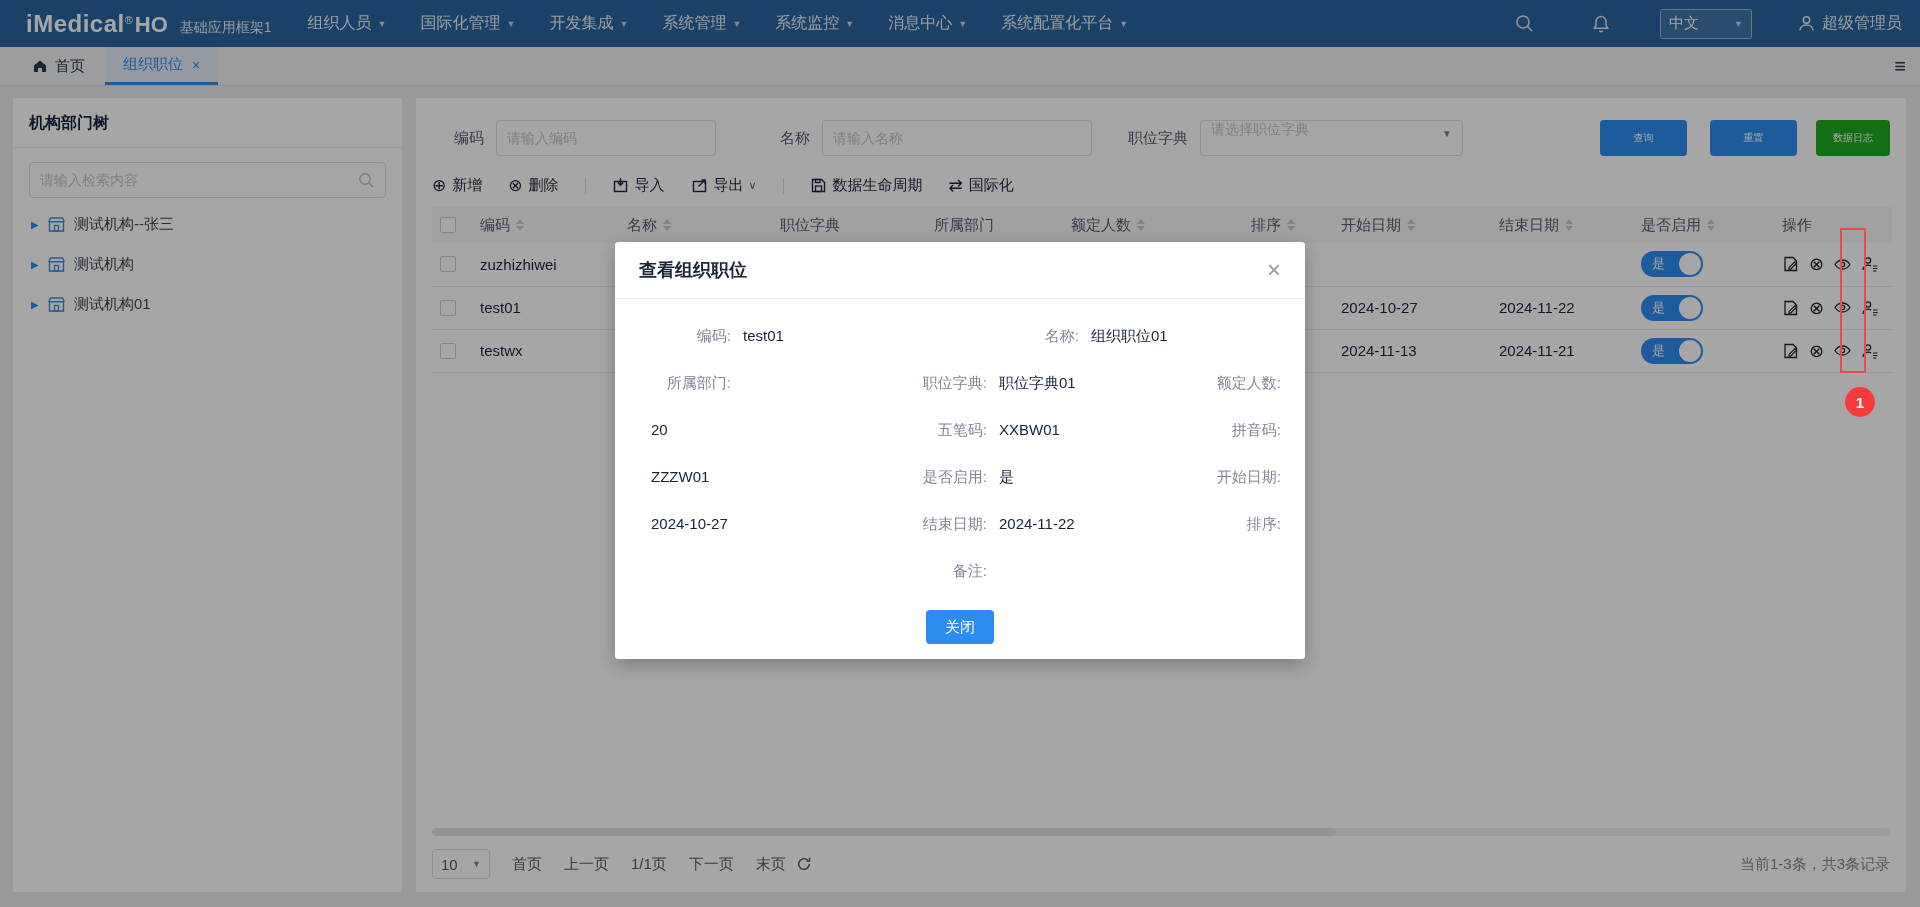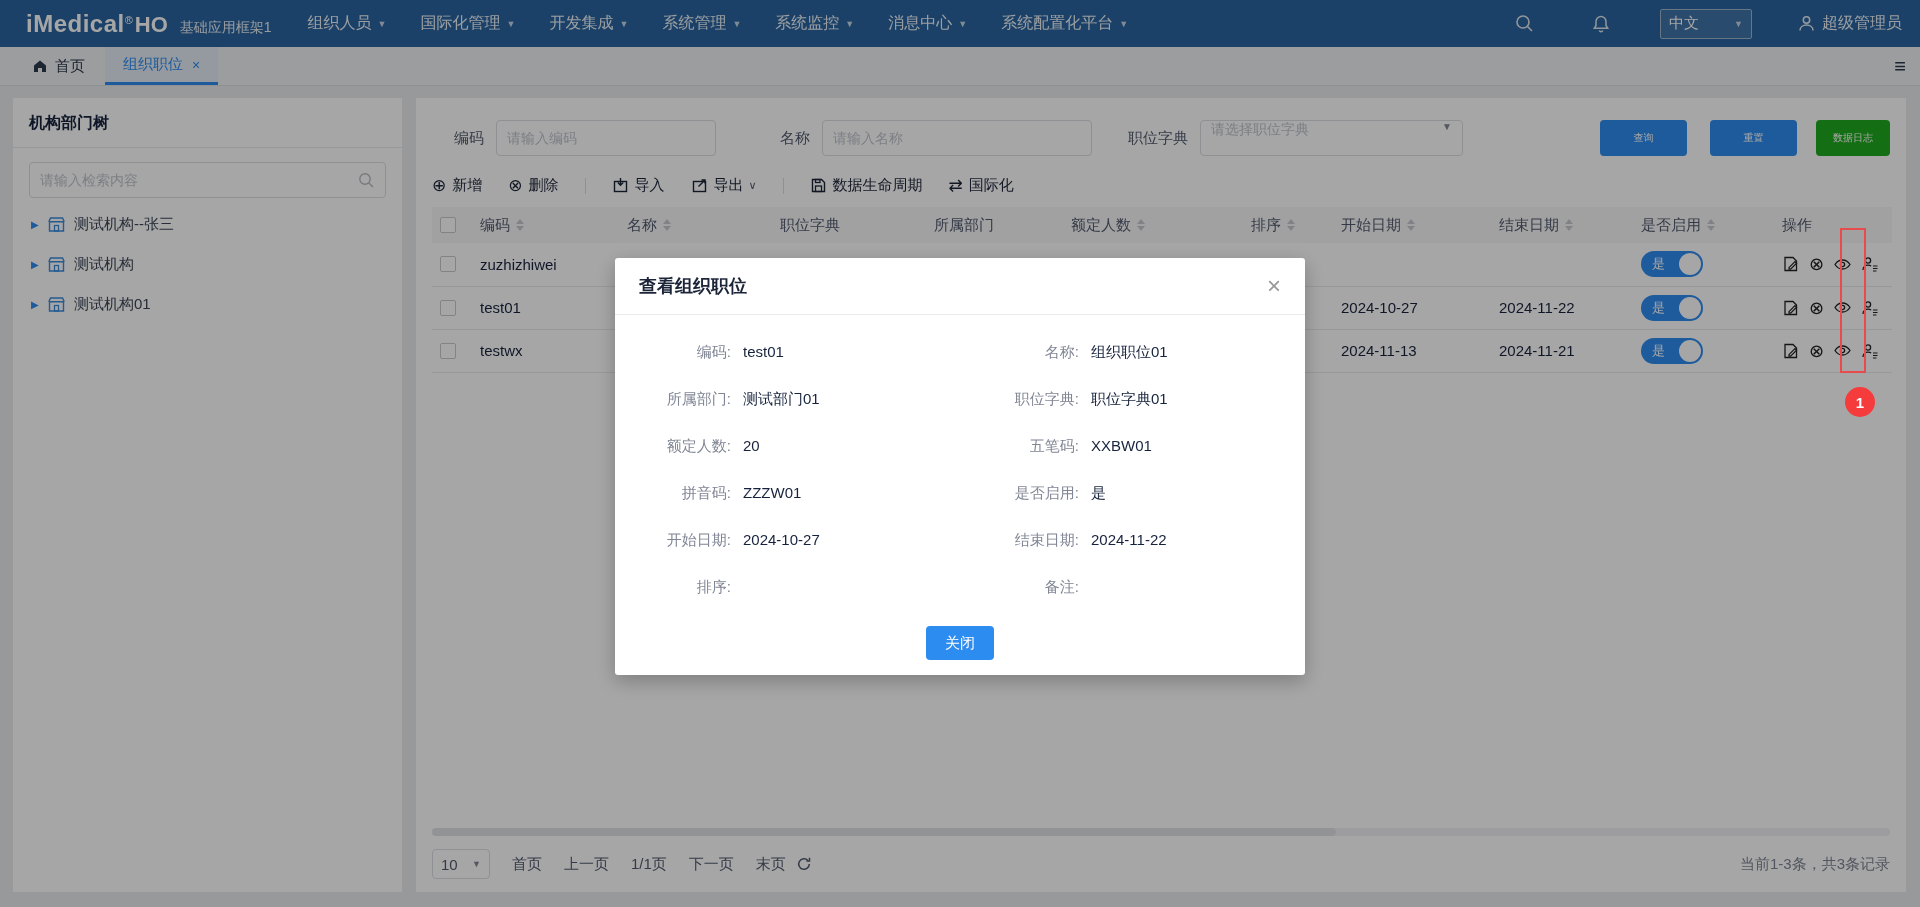--- a/index.html
+++ b/index.html
@@ -55,22 +55,22 @@
 
   .main { position:absolute; left:415px; right:13px; top:97px; bottom:14px;
     background:#fff; border:1px solid #ececec; padding:0 16px; }
 
   
   .filter-row { margin-top:22px; height:36px; display:flex; align-items:center; }
   .f-label { font-size:15px; color:#515a6e; white-space:nowrap; }
   .f-input { height:36px; border:1px solid #dcdee2; border-radius:4px; padding:0 10px;
     font-size:14px; color:#515a6e; outline:none; font-family:inherit; }
   .f-input::placeholder { color:#c0c4cc; }
-  .f-select { height:36px; border:1px solid #dcdee2; border-radius:4px; padding:0 10px;
-    display:flex; align-items:flex-start; width:263px; cursor:pointer; }
+  .f-select { height:36px; border:1px solid #dcdee2; border-radius:4px; padding:16px 10px;
+    display:flex; align-items:flex-end; width:263px; cursor:pointer; }
   .f-select .ph { font-size:14px; color:#c0c4cc; }
   .f-select .caret { margin-left:auto; font-size:10px; color:#808695; }
   .btn { height:36px; border:none; border-radius:4px; color:#fff; font-size:10px;
     font-family:inherit; cursor:pointer; }
   .btn-blue { background:#2d8cf0; }
   .btn-green { background:#1faa1f; }
 
   
   .toolbar { margin-top:20px; display:flex; align-items:center; font-size:15px; color:#1c2438; }
   .tb-item { display:flex; align-items:center; margin-right:26px; cursor:pointer; white-space:nowrap; }
@@ -110,21 +110,21 @@
     display:flex; align-items:center; padding:0 8px; cursor:pointer; margin-right:22px; }
   .psize .caret { margin-left:auto; font-size:9px; color:#808695; }
   .plink { margin-right:22px; cursor:pointer; white-space:nowrap; }
   .ptext { margin-right:22px; white-space:nowrap; }
   .prefresh { cursor:pointer; display:flex; align-items:center; }
   .psummary { margin-left:auto; color:#808695; }
 
   
   .overlay { position:fixed; left:0; top:0; width:1920px; height:907px;
     background:rgba(0,0,0,0.35); z-index:100; }
-  .modal { position:fixed; left:615px; top:258px; width:690px; height:417px;
+  .modal { position:fixed; left:615px; top:242px; width:690px; height:417px;
     background:#fff; border-radius:3px; box-shadow:0 6px 20px rgba(0,0,0,0.25); z-index:200; }
   .m-head { height:57px; border-bottom:1px solid #e8eaec; display:flex; align-items:center;
     padding:0 24px; }
   .m-title { font-size:18px; font-weight:bold; color:#1c2438; }
   .m-close { margin-left:auto; font-size:24px; color:#999; cursor:pointer; line-height:1; }
   .m-body { padding:22px 24px 0; display:grid; grid-template-columns:92px 256px 92px 1fr;
     row-gap:17px; align-items:center; }
   .m-label { font-size:15px; color:#808695; text-align:right; line-height:30px; }
   .m-value { font-size:15px; color:#17233d; padding-left:12px; line-height:30px; }
   .m-foot { margin-top:24px; display:flex; justify-content:center; }
@@ -562,21 +562,20 @@
     <span class="m-title">查看组织职位</span>
     <span class="m-close">×</span>
   </div>
   <div class="m-body">
     <span class="m-label">编码:</span>
     <span class="m-value">test01</span>
     <span class="m-label">名称:</span>
     <span class="m-value">组织职位01</span>
 
     <span class="m-label">所属部门:</span>
-    <span class="m-value">测试部门01</span>
     <span class="m-label">职位字典:</span>
     <span class="m-value">职位字典01</span>
 
     <span class="m-label">额定人数:</span>
     <span class="m-value">20</span>
     <span class="m-label">五笔码:</span>
     <span class="m-value">XXBW01</span>
 
     <span class="m-label">拼音码:</span>
     <span class="m-value">ZZZW01</span>

